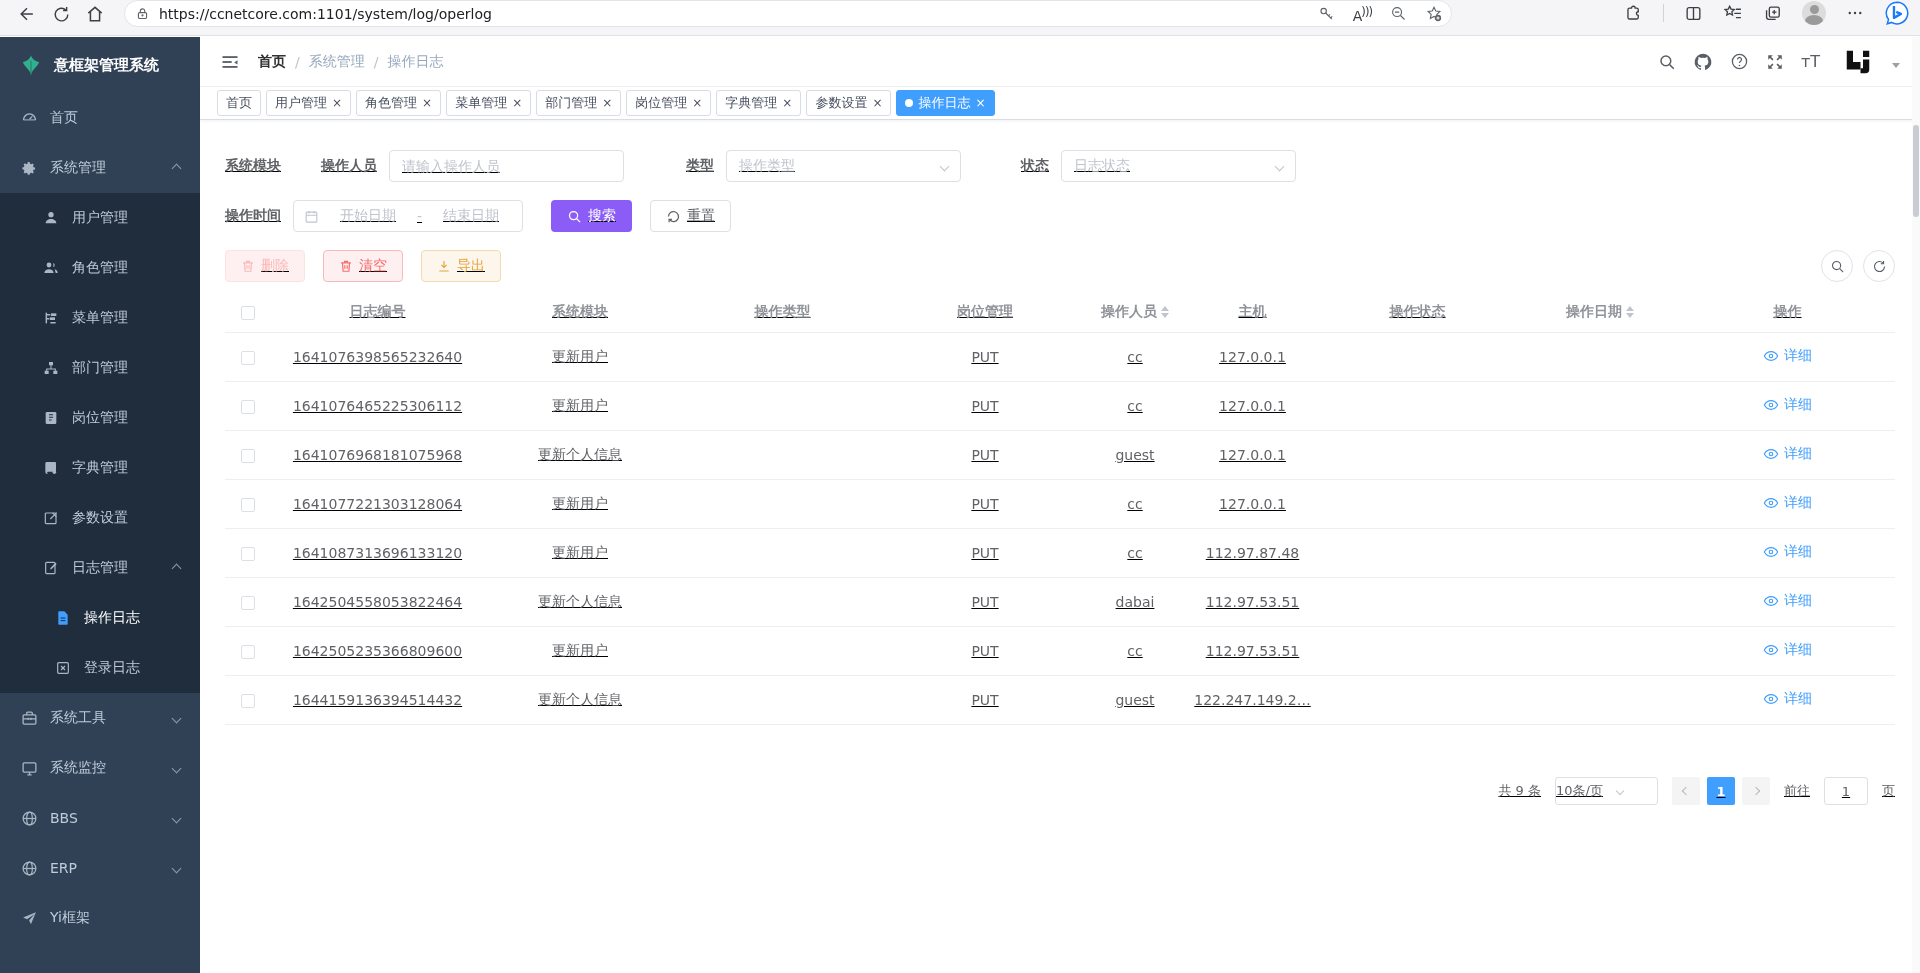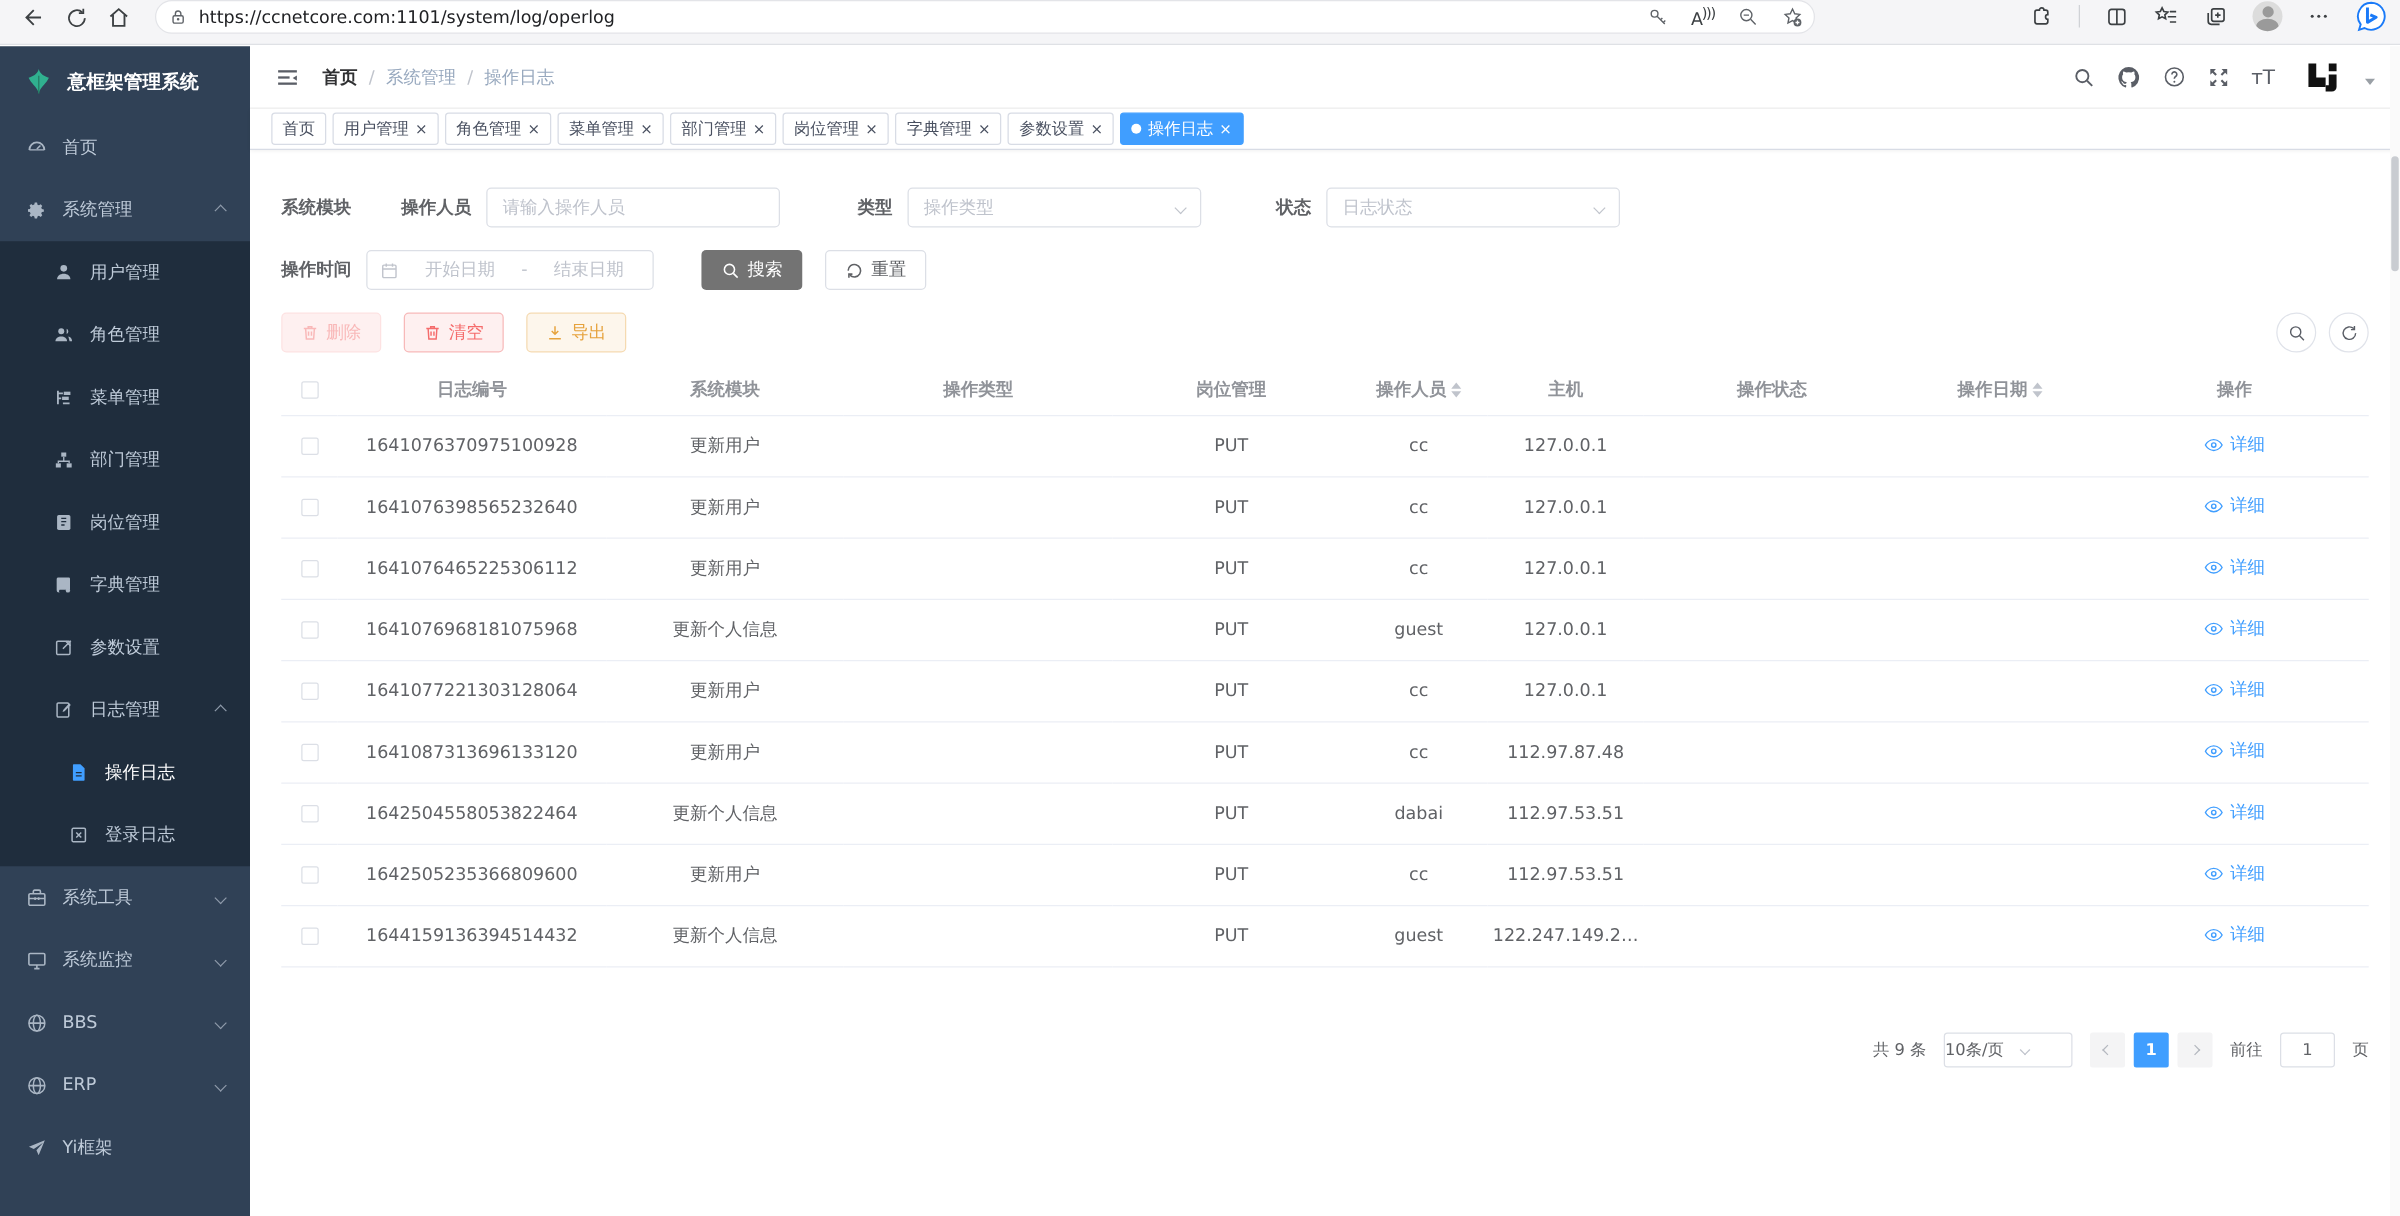--- a/index.html
+++ b/index.html
@@ -53,40 +53,40 @@
   .tT { font-size:16px; color:#5a5e66; }
   .caret-down { width:0; height:0; border-left:4px solid transparent; border-right:4px solid transparent; border-top:5px solid #9aa0a6; margin-left:2px; margin-top:8px; }
 
   .tabbar { height:33px; display:flex; align-items:center; padding-left:17px; border-bottom:1px solid #d8dce5; box-shadow:0 1px 3px rgba(0,0,0,.06); gap:5px; }
   .tag { height:26px; display:inline-flex; align-items:center; padding:0 8px; border:1px solid #d8dce5; background:#fff; color:#495060; font-size:13px; border-radius:3px; cursor:pointer; gap:5px; }
   .tag .x { font-size:12px; color:#495060; }
   .tag.active { background:#409eff; border-color:#409eff; color:#fff; }
   .tag.active .x { color:#fff; }
   .tag .dot { width:8px; height:8px; border-radius:50%; background:#fff; }
 
-  .content { flex:1; padding:0 25px; position:relative; }
+  .content { flex:1; padding:0 25px; position:relative;text-decoration:underline; }
 
   
   .filters { padding-top:30px; }
   .frow { display:flex; align-items:center; margin-bottom:18px; }
   .flabel { font-size:14px; font-weight:bold; color:#606266; margin-right:12px; }
   .finput { height:32px; border:1px solid #dcdfe6; border-radius:4px; display:flex; align-items:center; padding:0 12px; background:#fff; }
   .finput input { border:none; outline:none; font-size:14px; color:#606266; width:100%; font-family:inherit; }
   .finput input::placeholder { color:#bfc3cc; }
   .w235 { width:235px; }
   .fselect { height:32px; width:235px; border:1px solid #dcdfe6; border-radius:4px; display:flex; align-items:center; justify-content:space-between; padding:0 12px; color:#bfc3cc; font-size:14px; cursor:pointer; background:#fff; }
   .fselect .chev { border-color:#c0c4cc; }
   .daterange { height:32px; width:230px; border:1px solid #dcdfe6; border-radius:4px; display:flex; align-items:center; padding:0 10px; gap:8px; color:#bfc3cc; font-size:14px; background:#fff; }
   .daterange .ph { flex:1; text-align:center; }
   .gap28 { width:28px; }
   .gap60 { width:62px; }
   .gap62 { width:60px; }
 
   .btn { height:32px; border-radius:4px; display:inline-flex; align-items:center; justify-content:center; gap:6px; font-size:14px; cursor:pointer; border:1px solid transparent; padding:0 15px; }
-  .btn-search { background:#737373; color:#fff; margin-left:38px; }
+  .btn-search { background:#8b5cf6; color:#fff; margin-left:28px; }
   .btn-reset { background:#fff; color:#606266; border-color:#dcdfe6; margin-left:18px; }
 
   
   .actions { display:flex; align-items:center; margin-top:4px; }
   .btn-del { background:#fef0f0; border-color:#fde2e2; color:#f9b8b8; cursor:not-allowed; }
   .btn-clear { background:#fef0f0; border-color:#f7b9b9; color:#f56c6c; margin-left:18px;text-align:right; }
   .btn-export { background:#fdf6ec; border-color:#f5dab1; color:#e6a23c; margin-left:18px; }
   .round-btns { margin-left:auto; display:flex; gap:10px; }
   .rbtn { width:32px; height:32px; border-radius:50%; border:1px solid #e0e3ea; display:flex; align-items:center; justify-content:center; color:#5a5e66; background:#fff; cursor:pointer; }
 
@@ -614,180 +614,162 @@
                     <i class="up"></i>
                     <i class="dn"></i>
                   </span>
                 </span></th>
             <th>操作</th>
           </tr>
         </thead>
         <tbody>
           <tr>
             <td><span class="cb"></span></td>
-            <td>1641076370975100928</td>
+            <td>1641076398565232640</td>
             <td>更新用户</td>
             <td></td>
             <td>PUT</td>
             <td>cc</td>
             <td>127.0.0.1</td>
             <td></td>
             <td></td>
             <td><a class="detail">
                   <svg width="16" height="16" viewBox="0 0 24 24" fill="none" stroke="currentColor" stroke-width="1.7">
                     <path d="M2 12s3.5-6.5 10-6.5S22 12 22 12s-3.5 6.5-10 6.5S2 12 2 12z"></path>
                     <circle cx="12" cy="12" r="2.6"></circle>
                   </svg>
                   <span>详细</span>
                 </a></td>
           </tr>
           <tr>
             <td><span class="cb"></span></td>
-            <td>1641076398565232640</td>
+            <td>1641076465225306112</td>
             <td>更新用户</td>
             <td></td>
             <td>PUT</td>
             <td>cc</td>
             <td>127.0.0.1</td>
             <td></td>
             <td></td>
             <td><a class="detail">
                   <svg width="16" height="16" viewBox="0 0 24 24" fill="none" stroke="currentColor" stroke-width="1.7">
                     <path d="M2 12s3.5-6.5 10-6.5S22 12 22 12s-3.5 6.5-10 6.5S2 12 2 12z"></path>
                     <circle cx="12" cy="12" r="2.6"></circle>
                   </svg>
                   <span>详细</span>
                 </a></td>
           </tr>
           <tr>
             <td><span class="cb"></span></td>
-            <td>1641076465225306112</td>
-            <td>更新用户</td>
+            <td>1641076968181075968</td>
+            <td>更新个人信息</td>
             <td></td>
             <td>PUT</td>
-            <td>cc</td>
+            <td>guest</td>
             <td>127.0.0.1</td>
             <td></td>
             <td></td>
             <td><a class="detail">
                   <svg width="16" height="16" viewBox="0 0 24 24" fill="none" stroke="currentColor" stroke-width="1.7">
                     <path d="M2 12s3.5-6.5 10-6.5S22 12 22 12s-3.5 6.5-10 6.5S2 12 2 12z"></path>
                     <circle cx="12" cy="12" r="2.6"></circle>
                   </svg>
                   <span>详细</span>
                 </a></td>
           </tr>
           <tr>
             <td><span class="cb"></span></td>
-            <td>1641076968181075968</td>
-            <td>更新个人信息</td>
+            <td>1641077221303128064</td>
+            <td>更新用户</td>
             <td></td>
             <td>PUT</td>
-            <td>guest</td>
+            <td>cc</td>
             <td>127.0.0.1</td>
             <td></td>
             <td></td>
             <td><a class="detail">
                   <svg width="16" height="16" viewBox="0 0 24 24" fill="none" stroke="currentColor" stroke-width="1.7">
                     <path d="M2 12s3.5-6.5 10-6.5S22 12 22 12s-3.5 6.5-10 6.5S2 12 2 12z"></path>
                     <circle cx="12" cy="12" r="2.6"></circle>
                   </svg>
                   <span>详细</span>
                 </a></td>
           </tr>
           <tr>
             <td><span class="cb"></span></td>
-            <td>1641077221303128064</td>
+            <td>1641087313696133120</td>
             <td>更新用户</td>
             <td></td>
             <td>PUT</td>
             <td>cc</td>
-            <td>127.0.0.1</td>
+            <td>112.97.87.48</td>
             <td></td>
             <td></td>
             <td><a class="detail">
                   <svg width="16" height="16" viewBox="0 0 24 24" fill="none" stroke="currentColor" stroke-width="1.7">
                     <path d="M2 12s3.5-6.5 10-6.5S22 12 22 12s-3.5 6.5-10 6.5S2 12 2 12z"></path>
                     <circle cx="12" cy="12" r="2.6"></circle>
                   </svg>
                   <span>详细</span>
                 </a></td>
           </tr>
           <tr>
             <td><span class="cb"></span></td>
-            <td>1641087313696133120</td>
-            <td>更新用户</td>
+            <td>1642504558053822464</td>
+            <td>更新个人信息</td>
             <td></td>
             <td>PUT</td>
-            <td>cc</td>
-            <td>112.97.87.48</td>
+            <td>dabai</td>
+            <td>112.97.53.51</td>
             <td></td>
             <td></td>
             <td><a class="detail">
                   <svg width="16" height="16" viewBox="0 0 24 24" fill="none" stroke="currentColor" stroke-width="1.7">
                     <path d="M2 12s3.5-6.5 10-6.5S22 12 22 12s-3.5 6.5-10 6.5S2 12 2 12z"></path>
                     <circle cx="12" cy="12" r="2.6"></circle>
                   </svg>
                   <span>详细</span>
                 </a></td>
           </tr>
           <tr>
             <td><span class="cb"></span></td>
-            <td>1642504558053822464</td>
-            <td>更新个人信息</td>
+            <td>1642505235366809600</td>
+            <td>更新用户</td>
             <td></td>
             <td>PUT</td>
-            <td>dabai</td>
+            <td>cc</td>
             <td>112.97.53.51</td>
             <td></td>
             <td></td>
             <td><a class="detail">
                   <svg width="16" height="16" viewBox="0 0 24 24" fill="none" stroke="currentColor" stroke-width="1.7">
                     <path d="M2 12s3.5-6.5 10-6.5S22 12 22 12s-3.5 6.5-10 6.5S2 12 2 12z"></path>
                     <circle cx="12" cy="12" r="2.6"></circle>
                   </svg>
                   <span>详细</span>
                 </a></td>
           </tr>
           <tr>
             <td><span class="cb"></span></td>
-            <td>1642505235366809600</td>
-            <td>更新用户</td>
+            <td>1644159136394514432</td>
+            <td>更新个人信息</td>
             <td></td>
             <td>PUT</td>
-            <td>cc</td>
-            <td>112.97.53.51</td>
+            <td>guest</td>
+            <td>122.247.149.2…</td>
             <td></td>
             <td></td>
             <td><a class="detail">
                   <svg width="16" height="16" viewBox="0 0 24 24" fill="none" stroke="currentColor" stroke-width="1.7">
                     <path d="M2 12s3.5-6.5 10-6.5S22 12 22 12s-3.5 6.5-10 6.5S2 12 2 12z"></path>
                     <circle cx="12" cy="12" r="2.6"></circle>
                   </svg>
                   <span>详细</span>
                 </a></td>
           </tr>
-          <tr>
-            <td><span class="cb"></span></td>
-            <td>1644159136394514432</td>
-            <td>更新个人信息</td>
-            <td></td>
-            <td>PUT</td>
-            <td>guest</td>
-            <td>122.247.149.2…</td>
-            <td></td>
-            <td></td>
-            <td><a class="detail">
-                  <svg width="16" height="16" viewBox="0 0 24 24" fill="none" stroke="currentColor" stroke-width="1.7">
-                    <path d="M2 12s3.5-6.5 10-6.5S22 12 22 12s-3.5 6.5-10 6.5S2 12 2 12z"></path>
-                    <circle cx="12" cy="12" r="2.6"></circle>
-                  </svg>
-                  <span>详细</span>
-                </a></td>
-          </tr>
         </tbody>
       </table>
 
       <div class="pager">
         <span>共 9 条</span>
         <span class="psize">
           <span>10条/页</span>
             <span class="chev down"></span>
         </span>
         <span class="pgroup">

